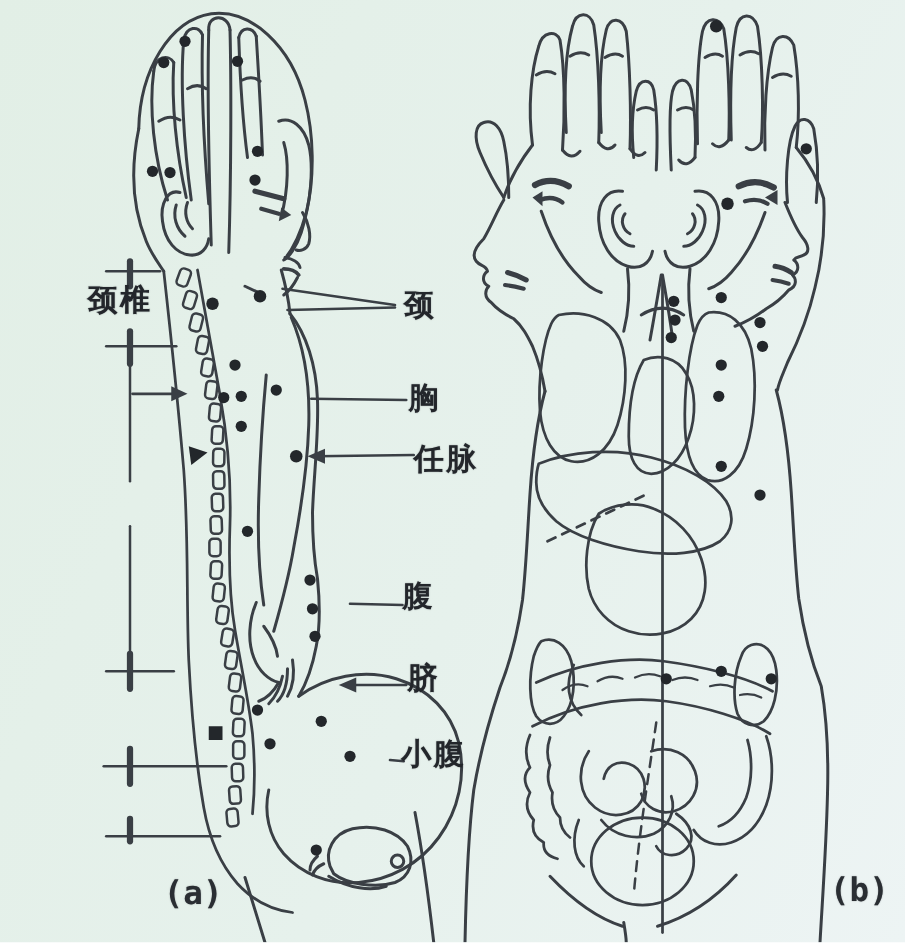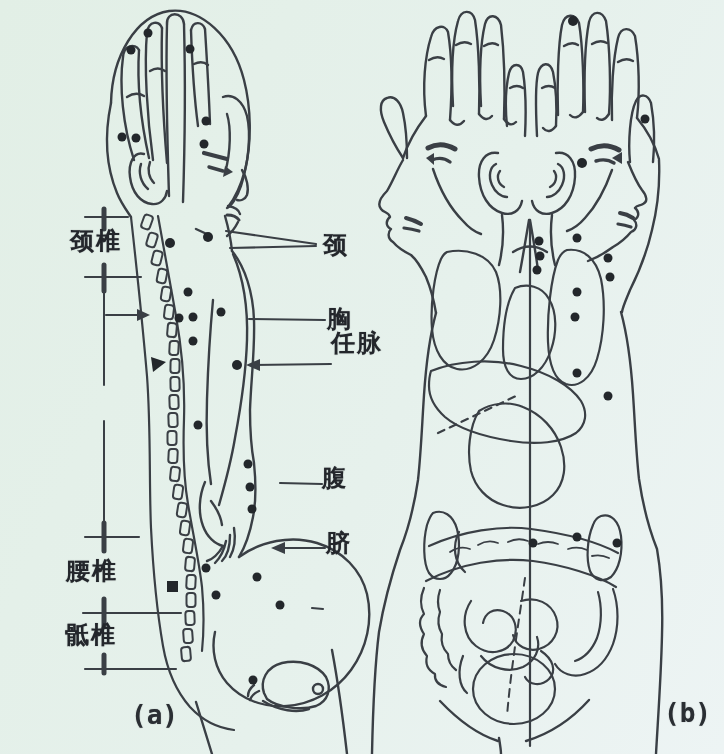--- a/index.html
+++ b/index.html
@@ -337,25 +337,24 @@
         <circle cx="575" cy="317" r="4.5"></circle>
     <circle cx="577" cy="373" r="4.5"></circle>
         <circle cx="608" cy="396" r="4.5"></circle>
     <circle cx="533" cy="543" r="4.5"></circle>
         <circle cx="577" cy="537" r="4.5"></circle>
         <circle cx="617" cy="543" r="4.5"></circle>
   </g>
 </svg>
 
 <div class="lbl" style="left:70px;top:229px">颈椎</div>
-<div class="lbl" style="left:66px;top:559px">腰椎</div>
-<div class="lbl" style="left:65px;top:623px">骶椎</div>
 
 <div class="lbl" style="left:323px;top:233px">颈</div>
 <div class="lbl" style="left:327px;top:307px">胸</div>
-<div class="lbl" style="left:331px;top:331px">任脉</div>
+<div class="lbl" style="left:331px;top:356px">任脉</div>
 <div class="lbl" style="left:322px;top:466px">腹</div>
 <div class="lbl" style="left:326px;top:531px">脐</div>
+<div class="lbl" style="left:321px;top:592px">小腹</div>
 
 <div class="cap" style="left:131px;top:702px">(a)</div>
 <div class="cap" style="left:664px;top:700px">(b)</div>
 
 </div>
 
 </body></html>

